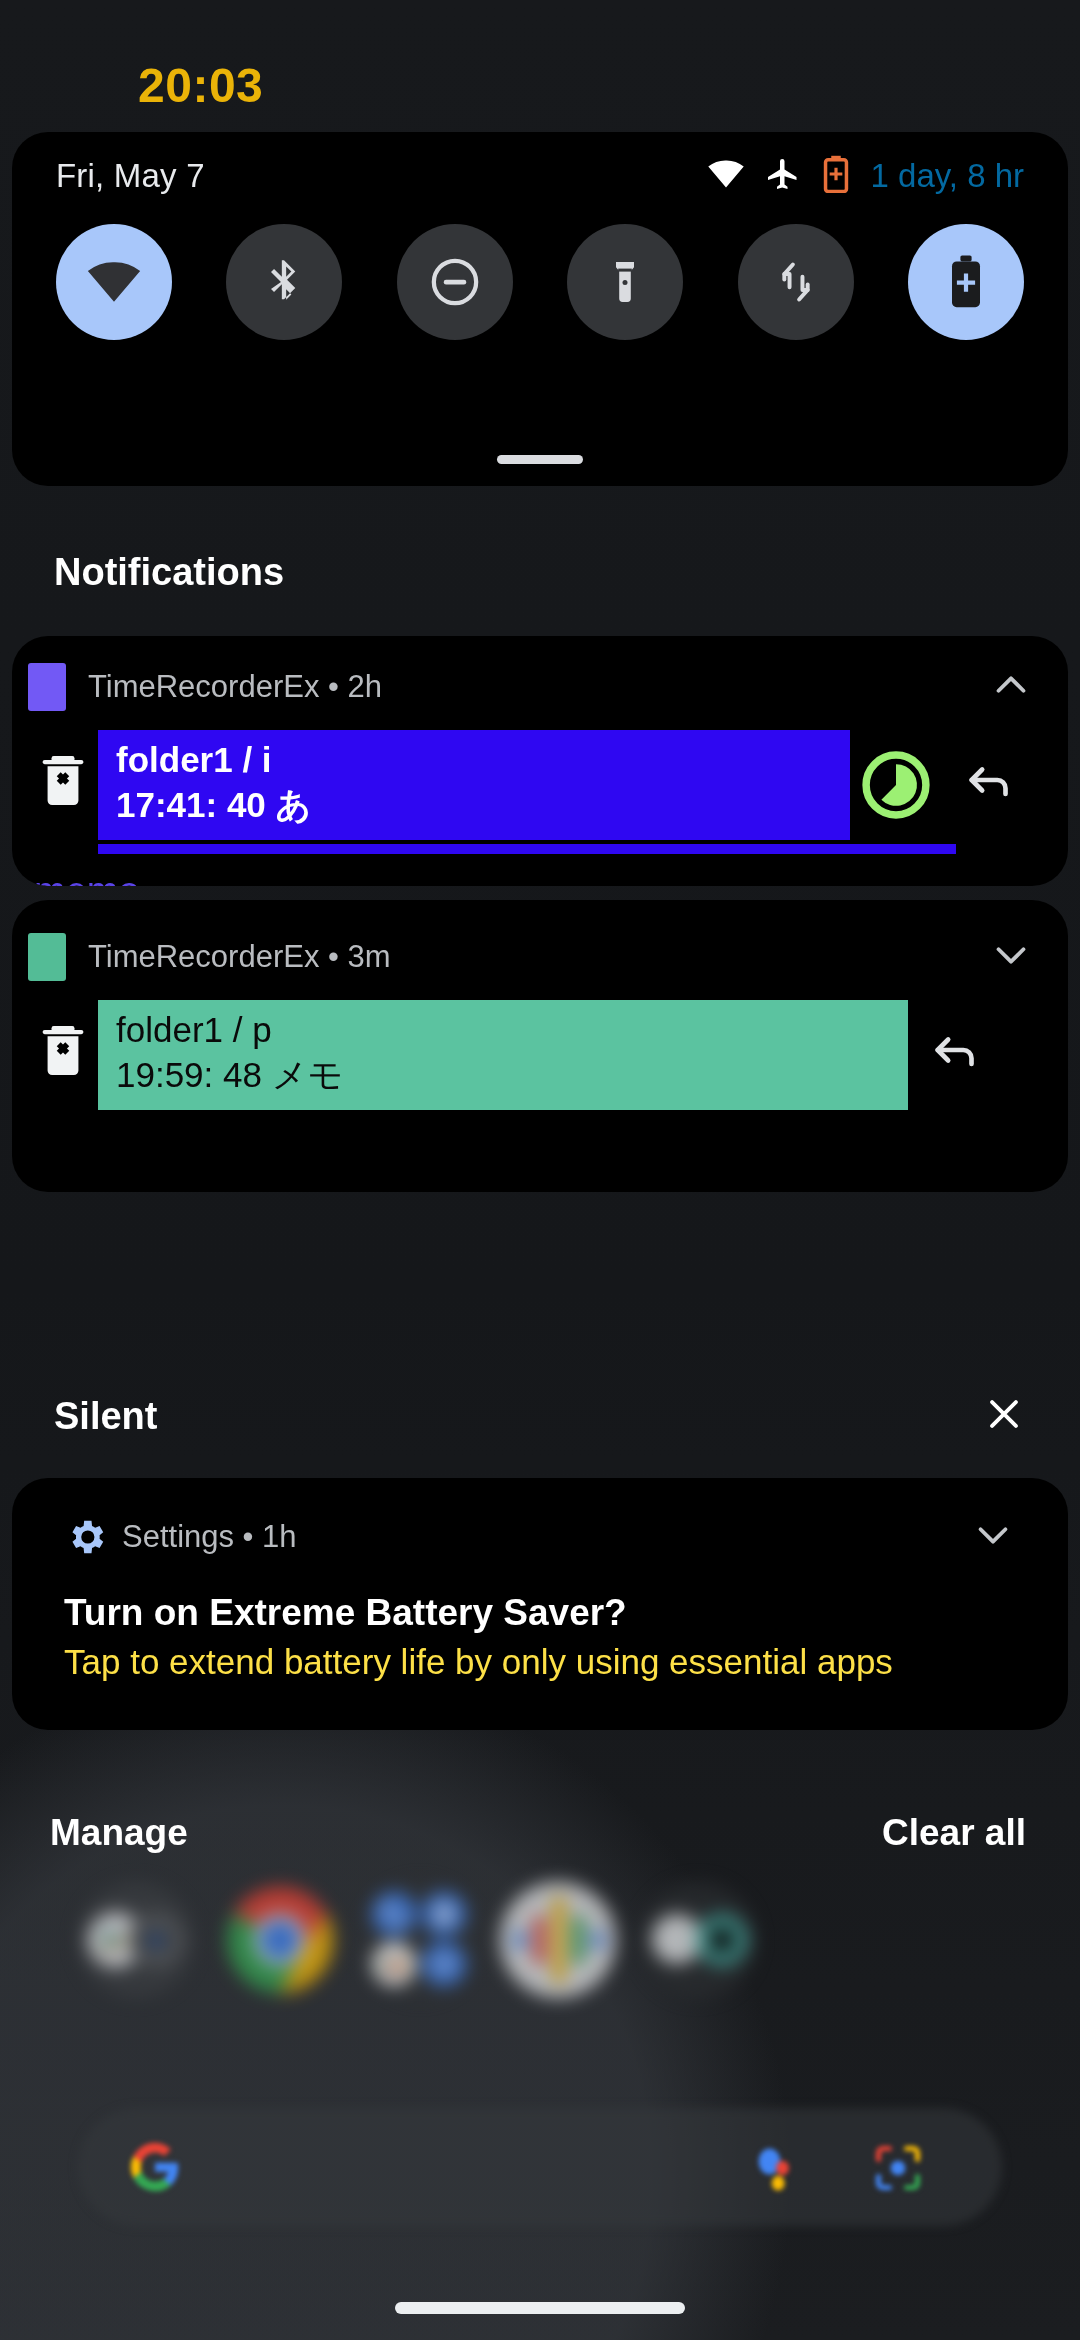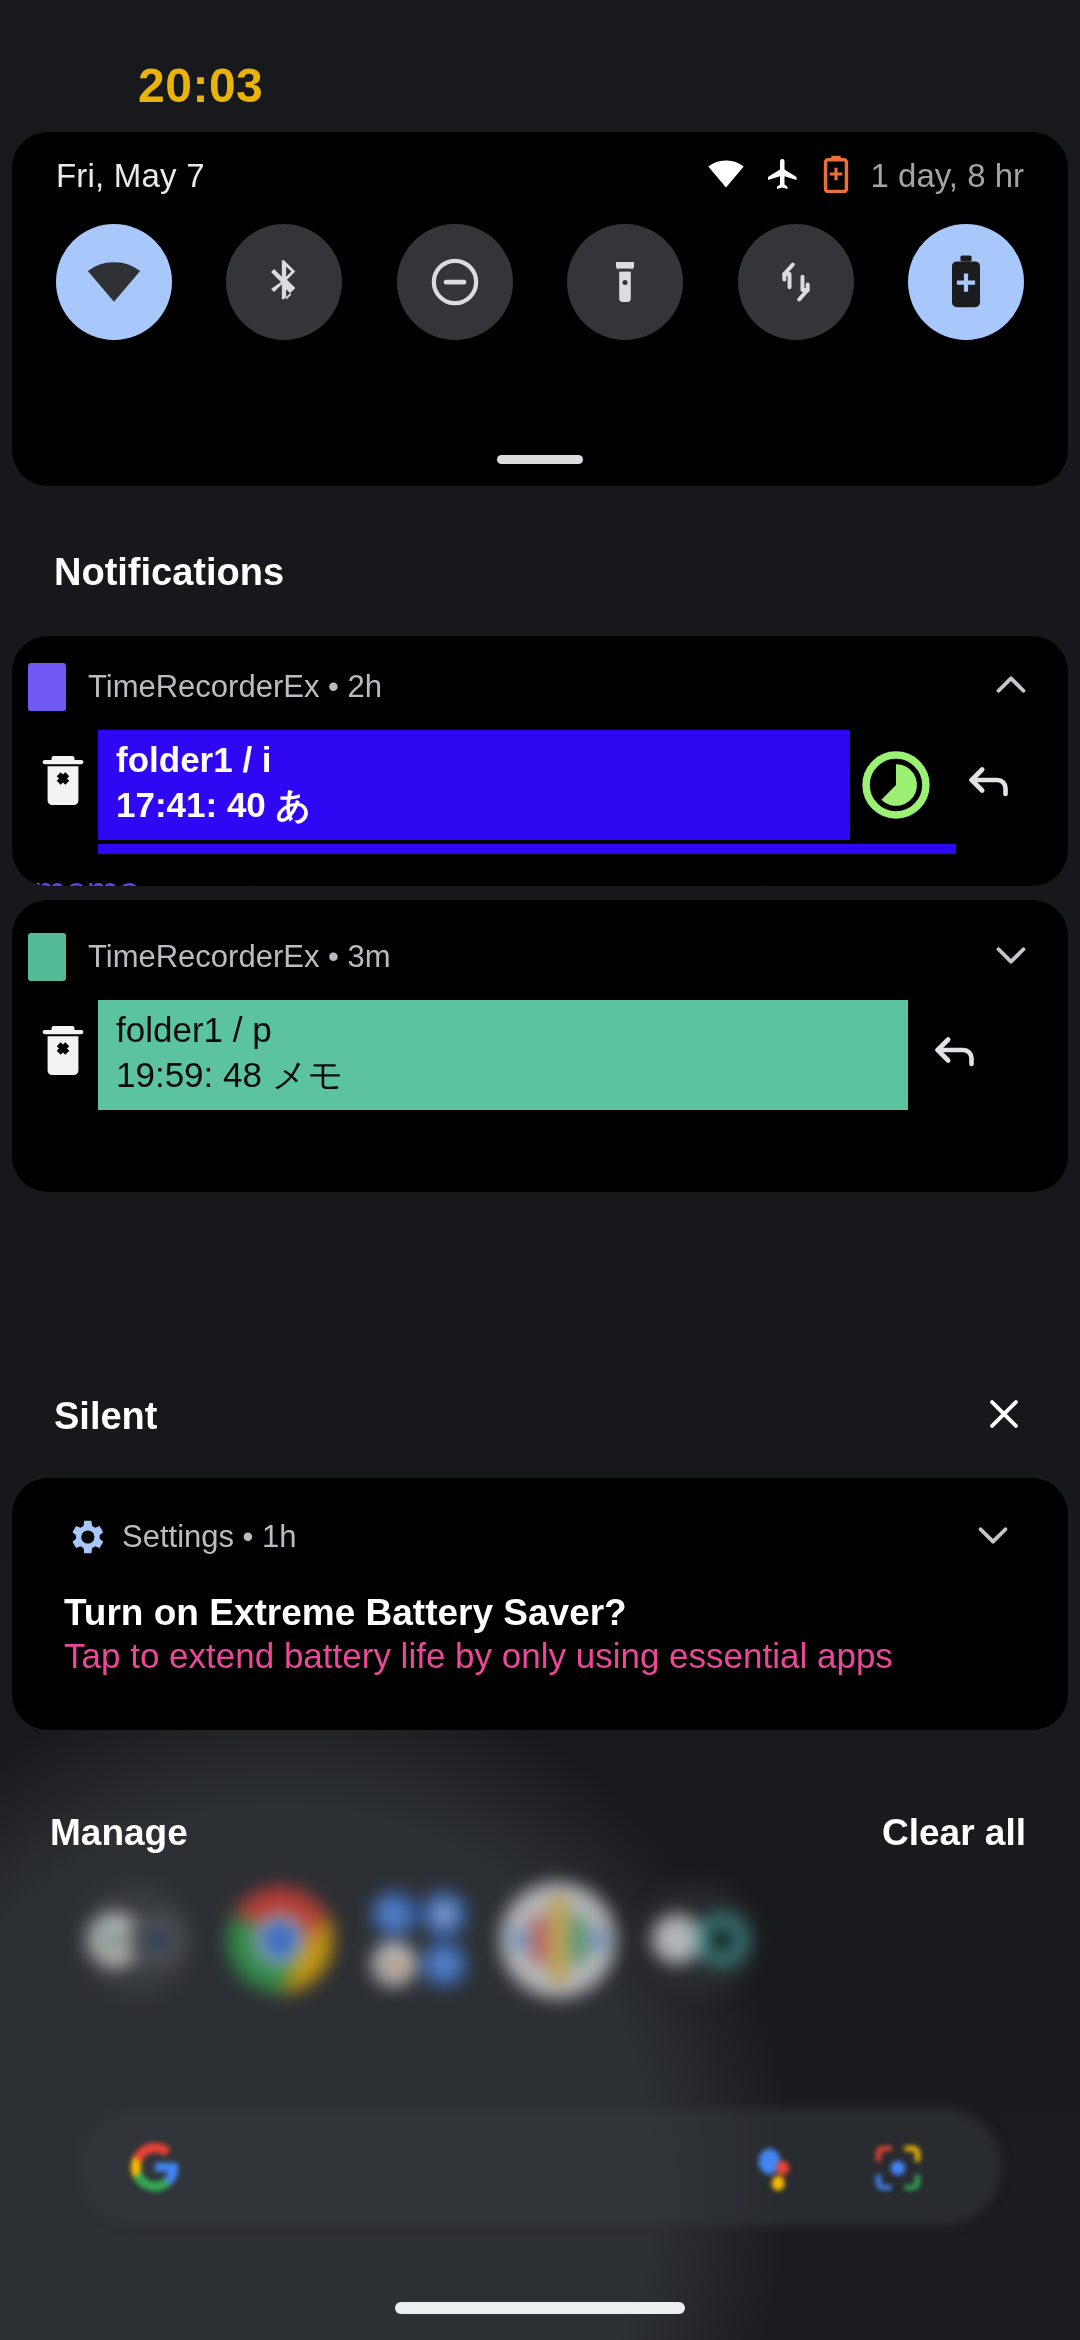--- a/index.html
+++ b/index.html
@@ -35,21 +35,21 @@
   #qs-panel {
     position:absolute; left:12px; top:132px; width:1056px; height:354px;
     background:#000; border-radius:36px;
   }
   #qs-status {
     position:absolute; left:0; top:0; width:100%; height:88px;
     display:flex; align-items:center; padding:2px 44px;
   }
   #qs-date { color:#e8eaed; font-size:33px; letter-spacing:.2px; }
   #qs-status-right { margin-left:auto; display:flex; align-items:center; gap:20px; }
-  #battery-text { color:#a3a3a3; font-size:33px; }
+  #battery-text { color:#0369a1; font-size:33px; }
 
   #qs-tiles {
     position:absolute; left:0; top:92px; width:100%;
     display:flex; justify-content:space-between; padding:0 44px;
   }
   .tile {
     width:116px; height:116px; border-radius:58px;
     background:#333538; display:flex; align-items:center; justify-content:center;
   }
   .tile.active { background:#a8c7fa; }
@@ -100,21 +100,21 @@
 
   .progress-bar { position:absolute; left:0; bottom:-14px; height:10px; background:#2f07f2; }
 
   .timer-badge { flex:none; width:92px; display:flex; align-items:center; justify-content:center; padding-top:16px; }
   .reply-wrap { flex:none; width:92px; display:flex; align-items:center; justify-content:center; padding-top:22px; }
 
   .memo-link { margin-top:30px; margin-left:6px; color:#5b44e8; font-size:38px; }
 
   
   .settings-title { color:#fff; font-size:37px; font-weight:700; margin-top:30px; }
-  .settings-body { color:#ec4899; font-size:35px; line-height:1.25; }
+  .settings-body { color:#fde047; font-size:35px; margin-top:6px; line-height:1.25; }
 
   
   .shade-btn {
     position:absolute; color:#fff; font-size:37px; font-weight:700;
     padding:10px 14px;
   }
 
   
   #gesture-bar {
     position:absolute; left:50%; transform:translateX(-50%); bottom:26px;

